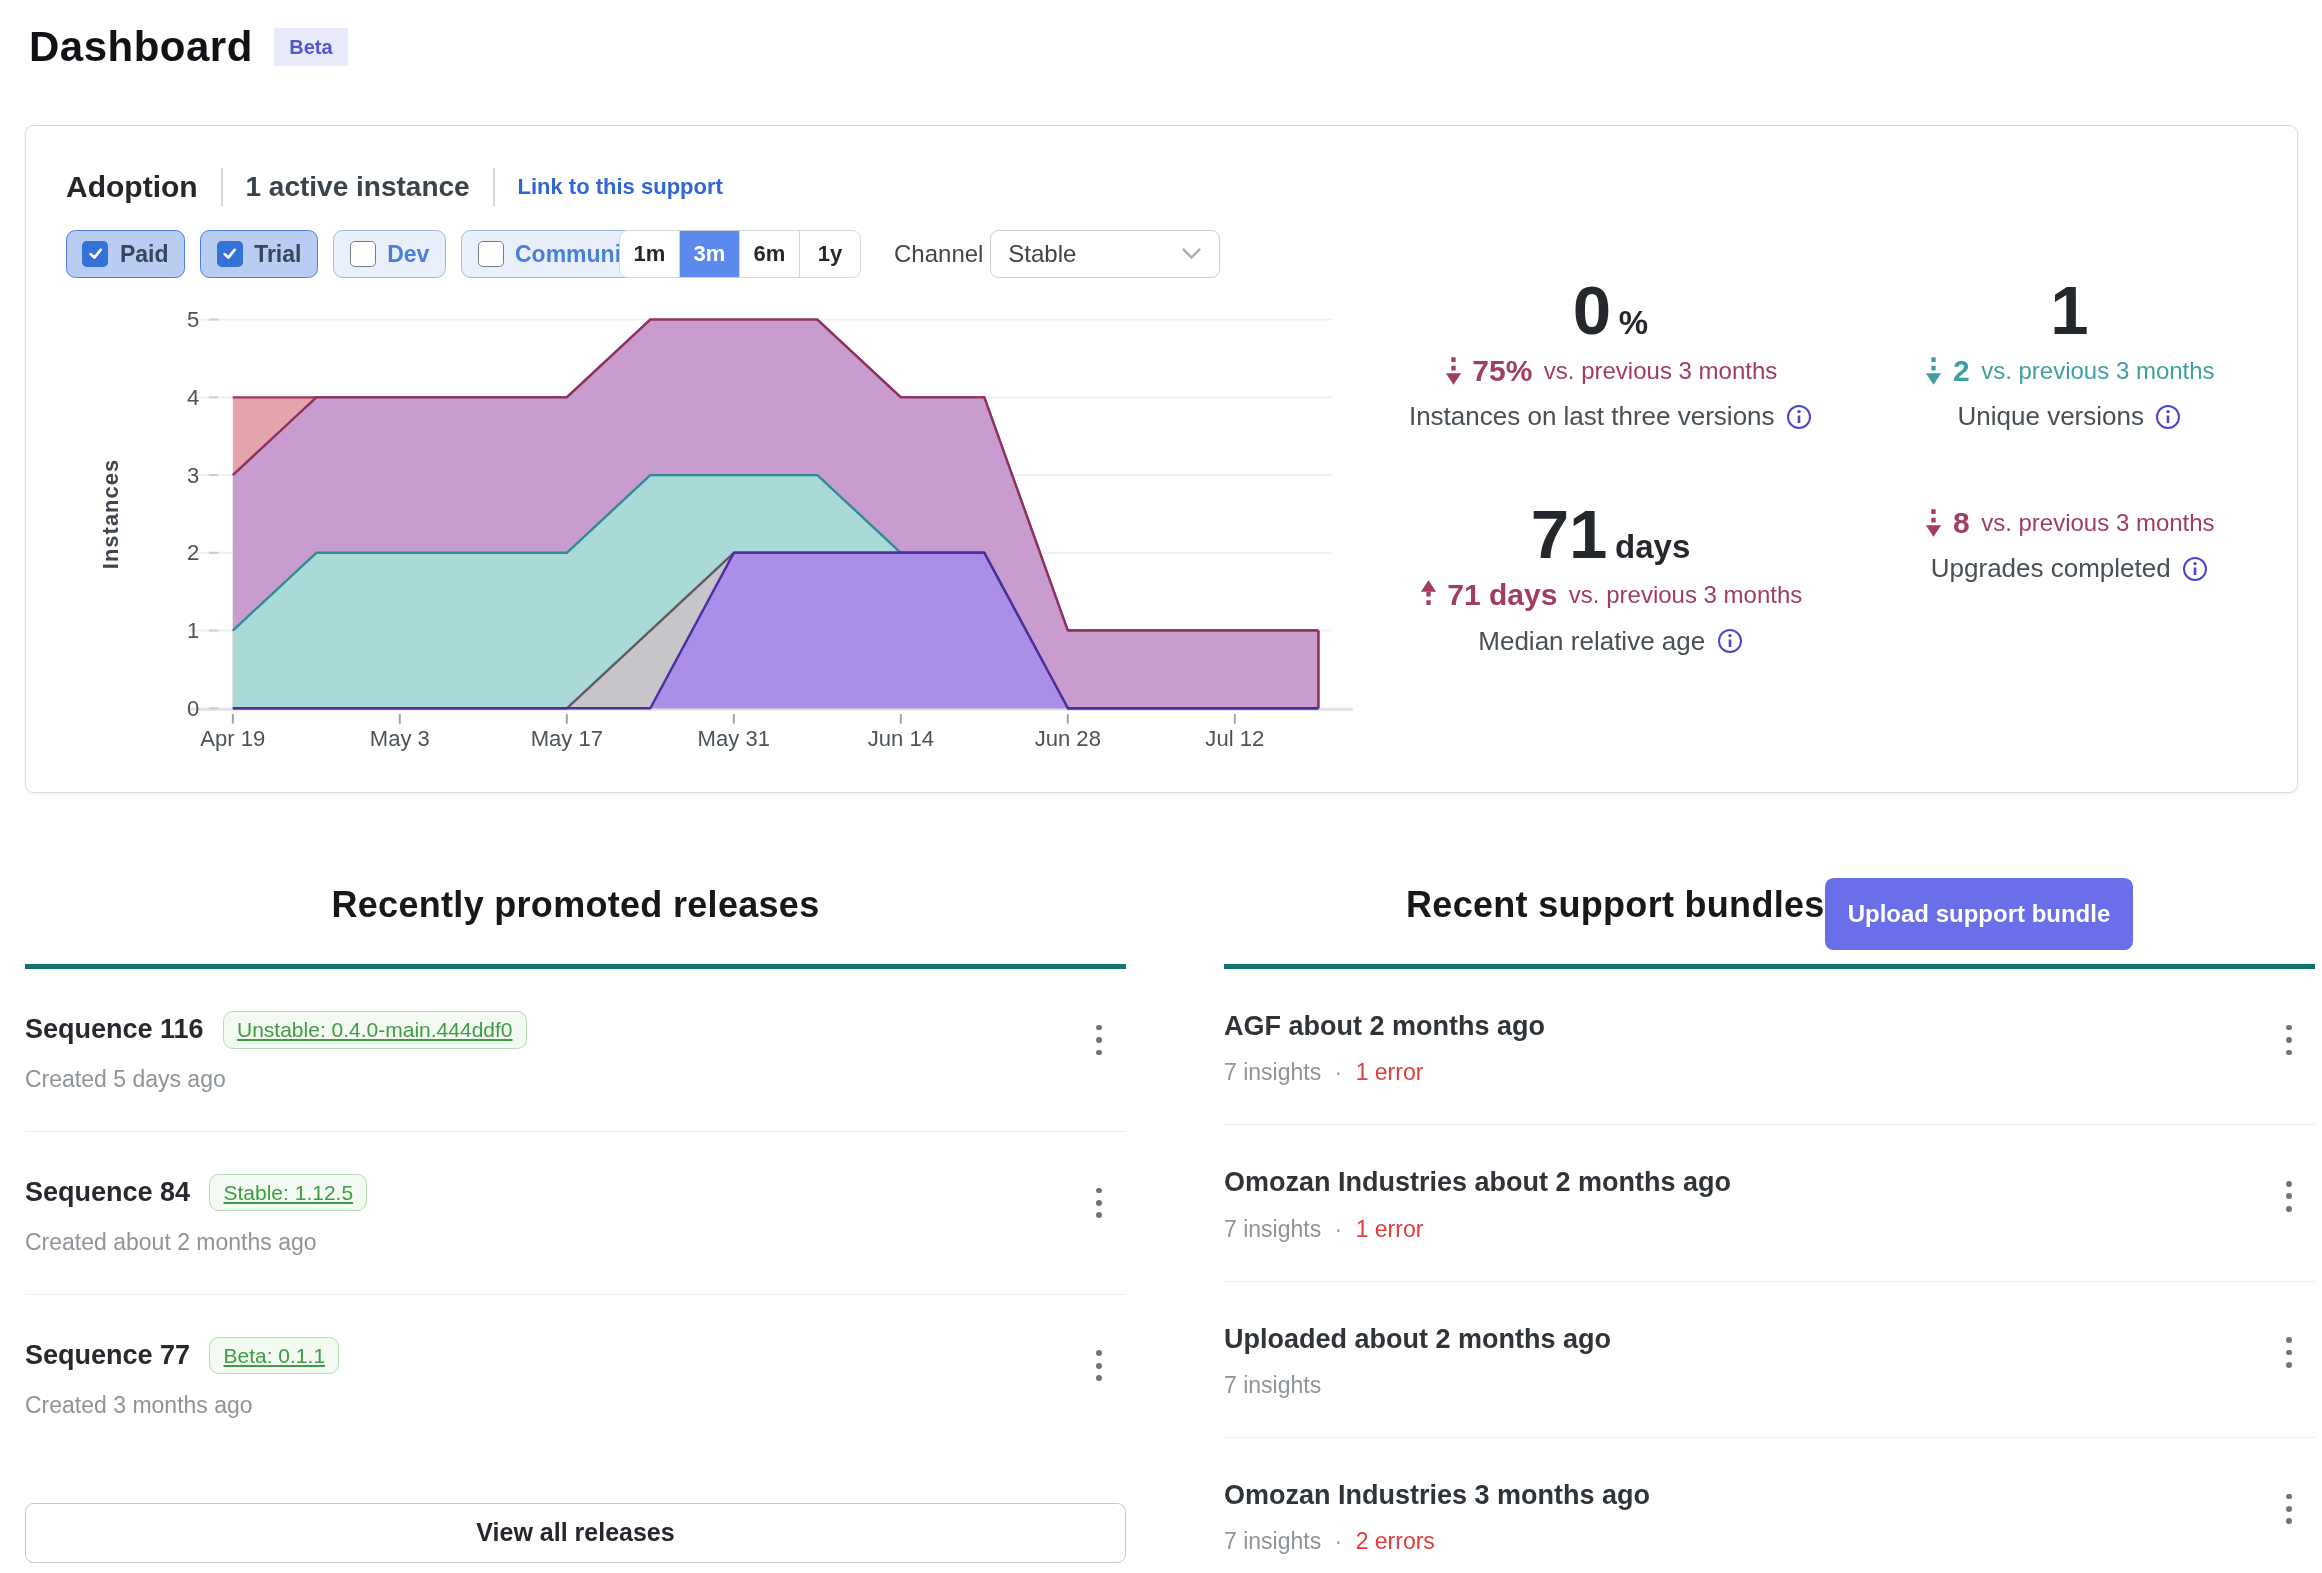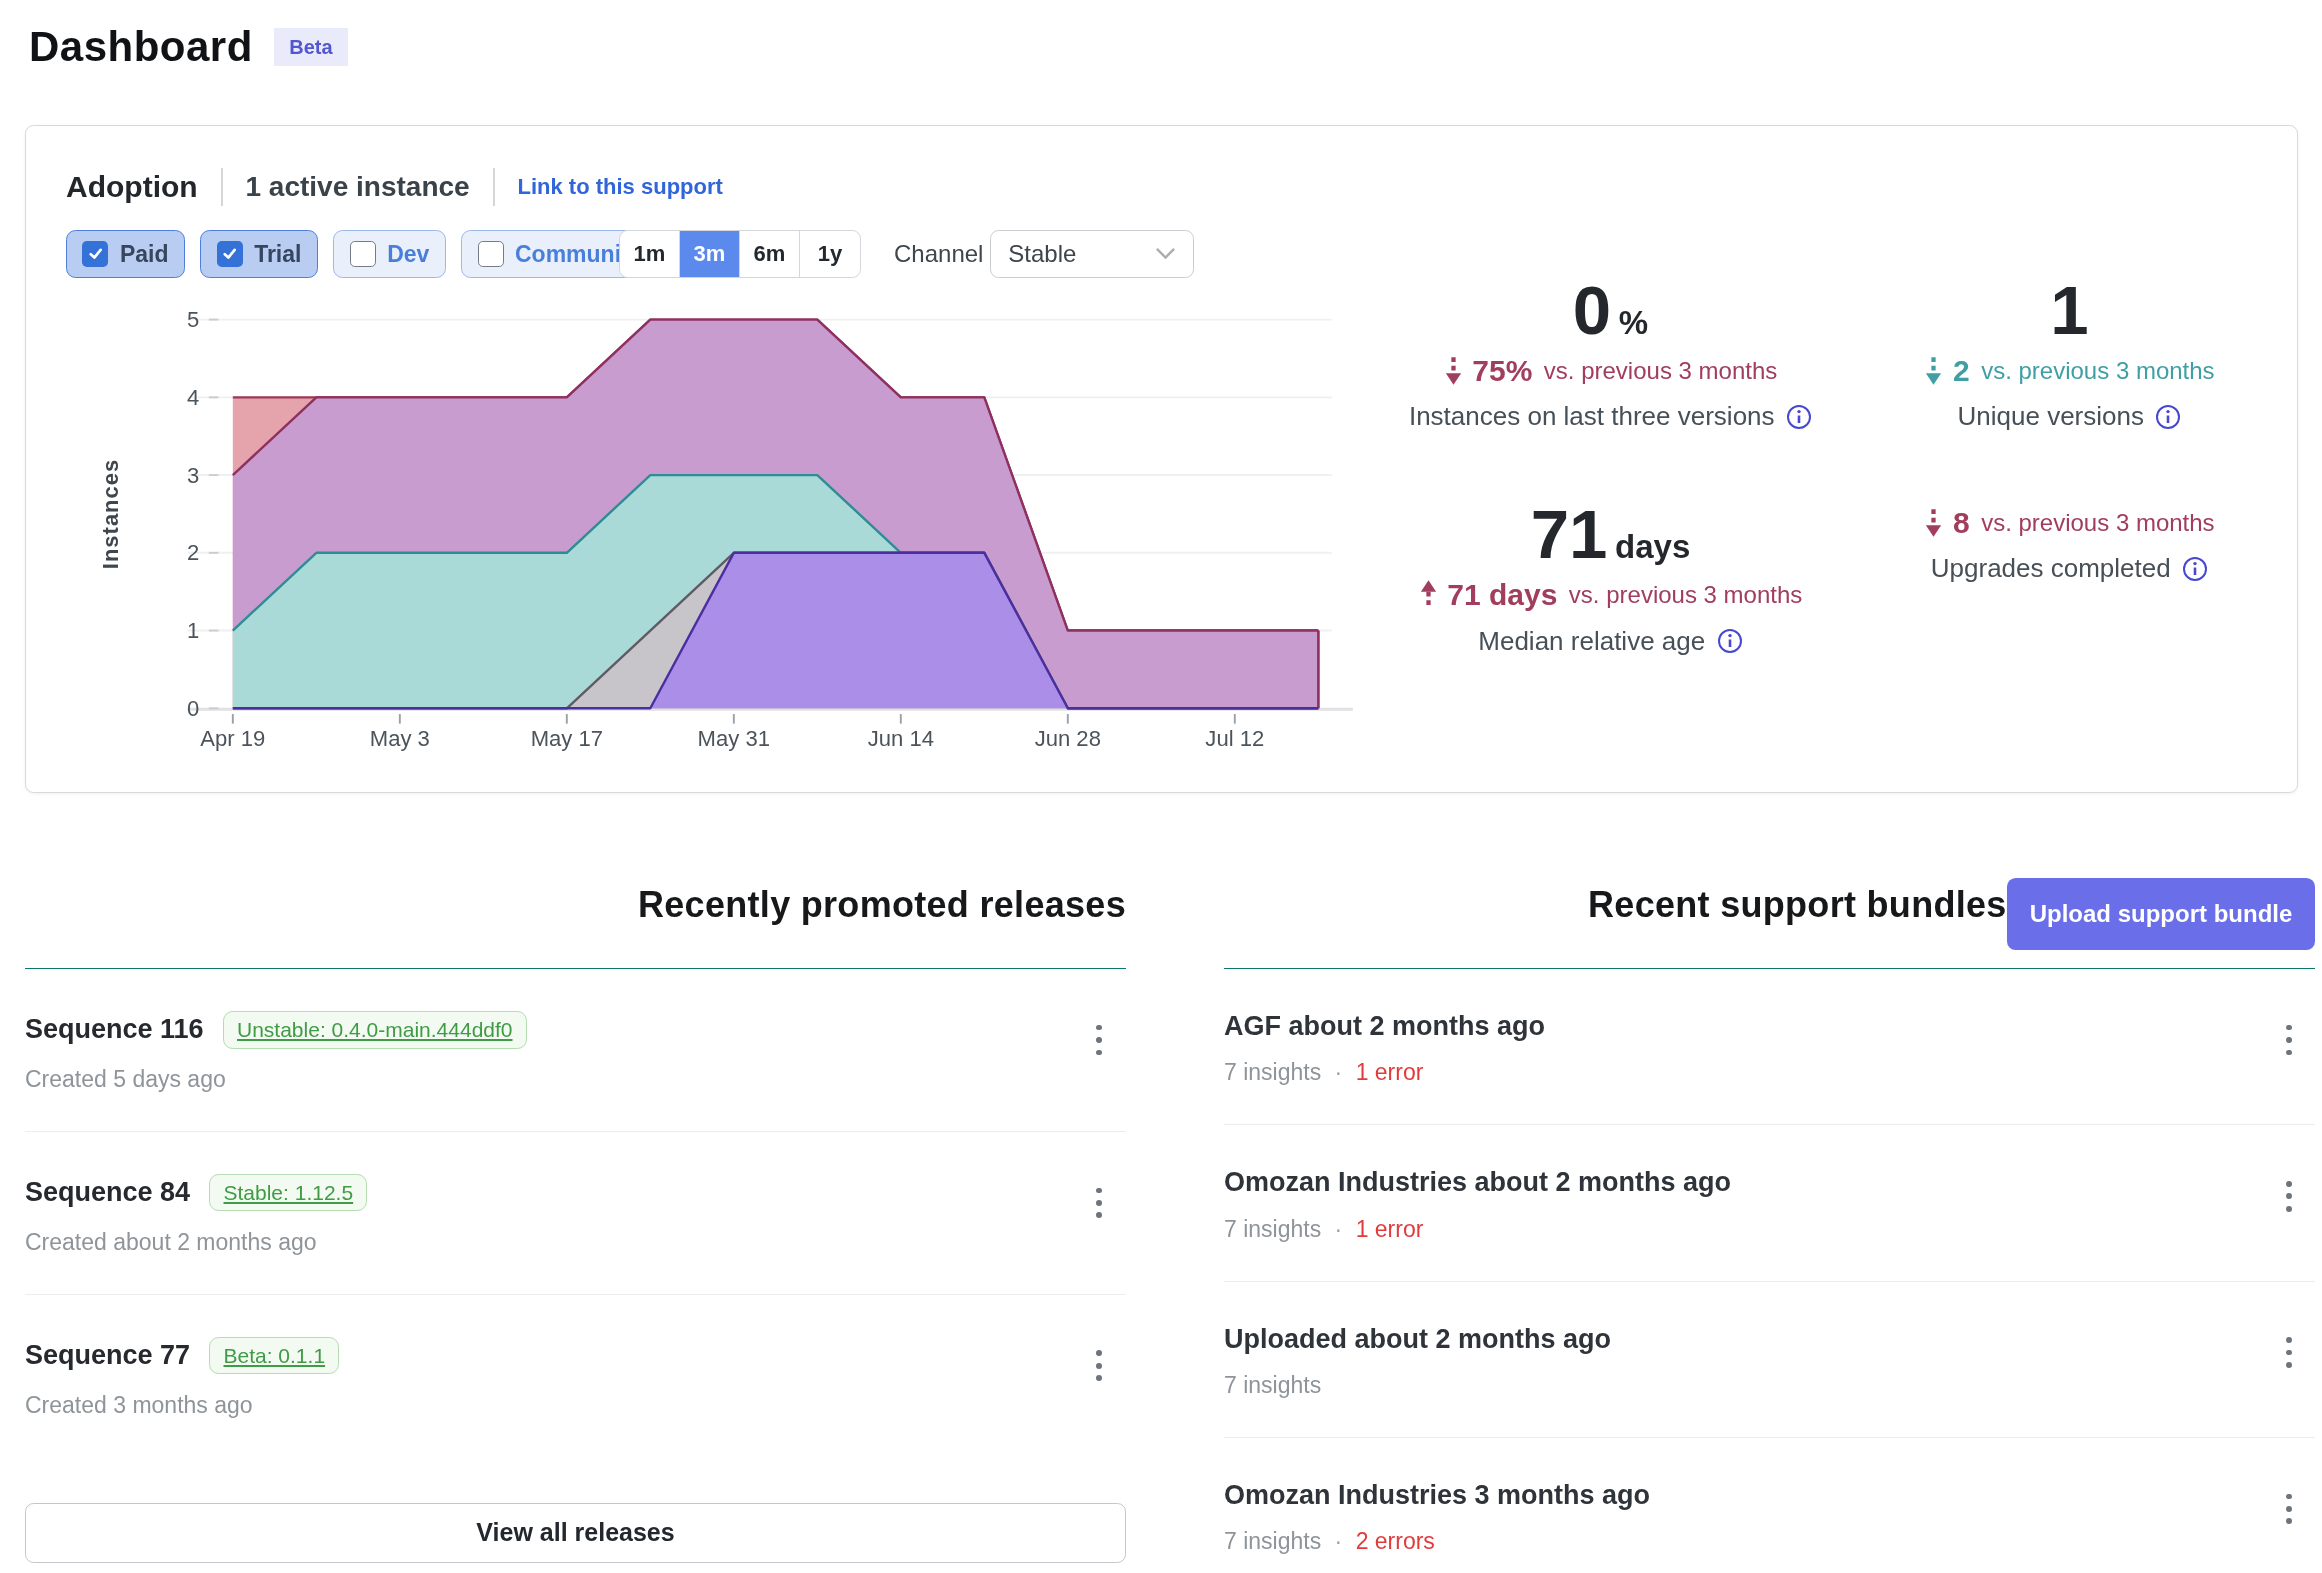--- a/index.html
+++ b/index.html
@@ -35,21 +35,21 @@
 
   .range-group { position:absolute; left:593px; top:0; display:flex; height:48px;
                  border:1px solid #d3d6da; border-radius:8.6px; overflow:hidden; background:#fff; }
   .range-btn { width:60px; height:100%; display:flex; align-items:center; justify-content:center;
                font-size:22px; font-weight:700; color:#23282e; border-right:1px solid #d3d6da; cursor:pointer; }
   .range-btn:last-child { border-right:none; }
   .range-btn.active { background:#5b8aec; color:#fff; }
 
   .channel-label { position:absolute; left:868px; top:0; height:48px; display:flex; align-items:center;
                    font-size:24px; color:#3e464e; }
-  .channel-select { position:absolute; left:964px; top:0; width:204px; height:48px;
+  .channel-select { position:absolute; left:964px; top:0; width:230px; height:48px;
                     border:1px solid #c9cdd2; border-radius:8.6px; display:flex; align-items:center;
                     justify-content:space-between; padding:0 17.3px; font-size:24px; color:#3c444c; cursor:pointer; }
 
   .chart-wrap { position:absolute; left:0; top:184px; width:1335px; height:453px; }
 
   
   .stats { position:absolute; left:1355px; top:144px; width:918px;
            display:grid; grid-template-columns:1fr 1fr; row-gap:62px; }
   .stat { text-align:center; padding-top:4.8px; }
   .stat-value { display:flex; align-items:baseline; justify-content:center; }
@@ -57,22 +57,22 @@
   .stat-value .unit { font-size:33px; font-weight:700; color:#24282d; margin-left:7.7px; }
   .stat-change { margin-top:5.8px; display:flex; align-items:center; justify-content:center; gap:9.6px; }
   .stat-change .delta { font-size:30px; font-weight:700; }
   .stat-change .rest { font-size:24px; font-weight:400; margin-left:1.9px; }
   .stat-label { margin-top:13.4px; display:flex; align-items:center; justify-content:center; gap:11.5px;
                 font-size:26px; color:#474f57; }
 
   
   .columns { position:absolute; left:25px; top:884px; right:7.7px;
              display:grid; grid-template-columns:1101px 1fr; column-gap:98px; }
-  .col-head { height:85px; border-bottom:1px solid #0f766e; display:flex;
-              align-items:flex-start; justify-content:flex-end; }
+  .col-head { height:85px; border-bottom:5px solid #0f766e; display:flex;
+              align-items:flex-start; justify-content:center; }
   .col-head h2 { font-size:36px; font-weight:700; color:#16181a; letter-spacing:0.3px; }
   .upload-btn { background:#6a6ee8; color:#fff; border:none; border-radius:8.6px; height:72px;
                 padding:0 23px; font-size:24px; font-weight:700; font-family:inherit; cursor:pointer; margin-top:-5.8px; }
 
   .item { position:relative; padding:42px 0 38px; border-bottom:1px solid #ededef; }
   .items > .item:last-child { border-bottom:none; }
   .item-title-row { display:flex; align-items:center; gap:19px; }
   .item-title { font-size:27px; font-weight:700; color:#26292e; }
   .bundle .item-title { font-weight:600; color:#2f343a; }
   .release-badge { background:#f2faf1; border:1px solid #b5dcb2; color:#3f9b45;

